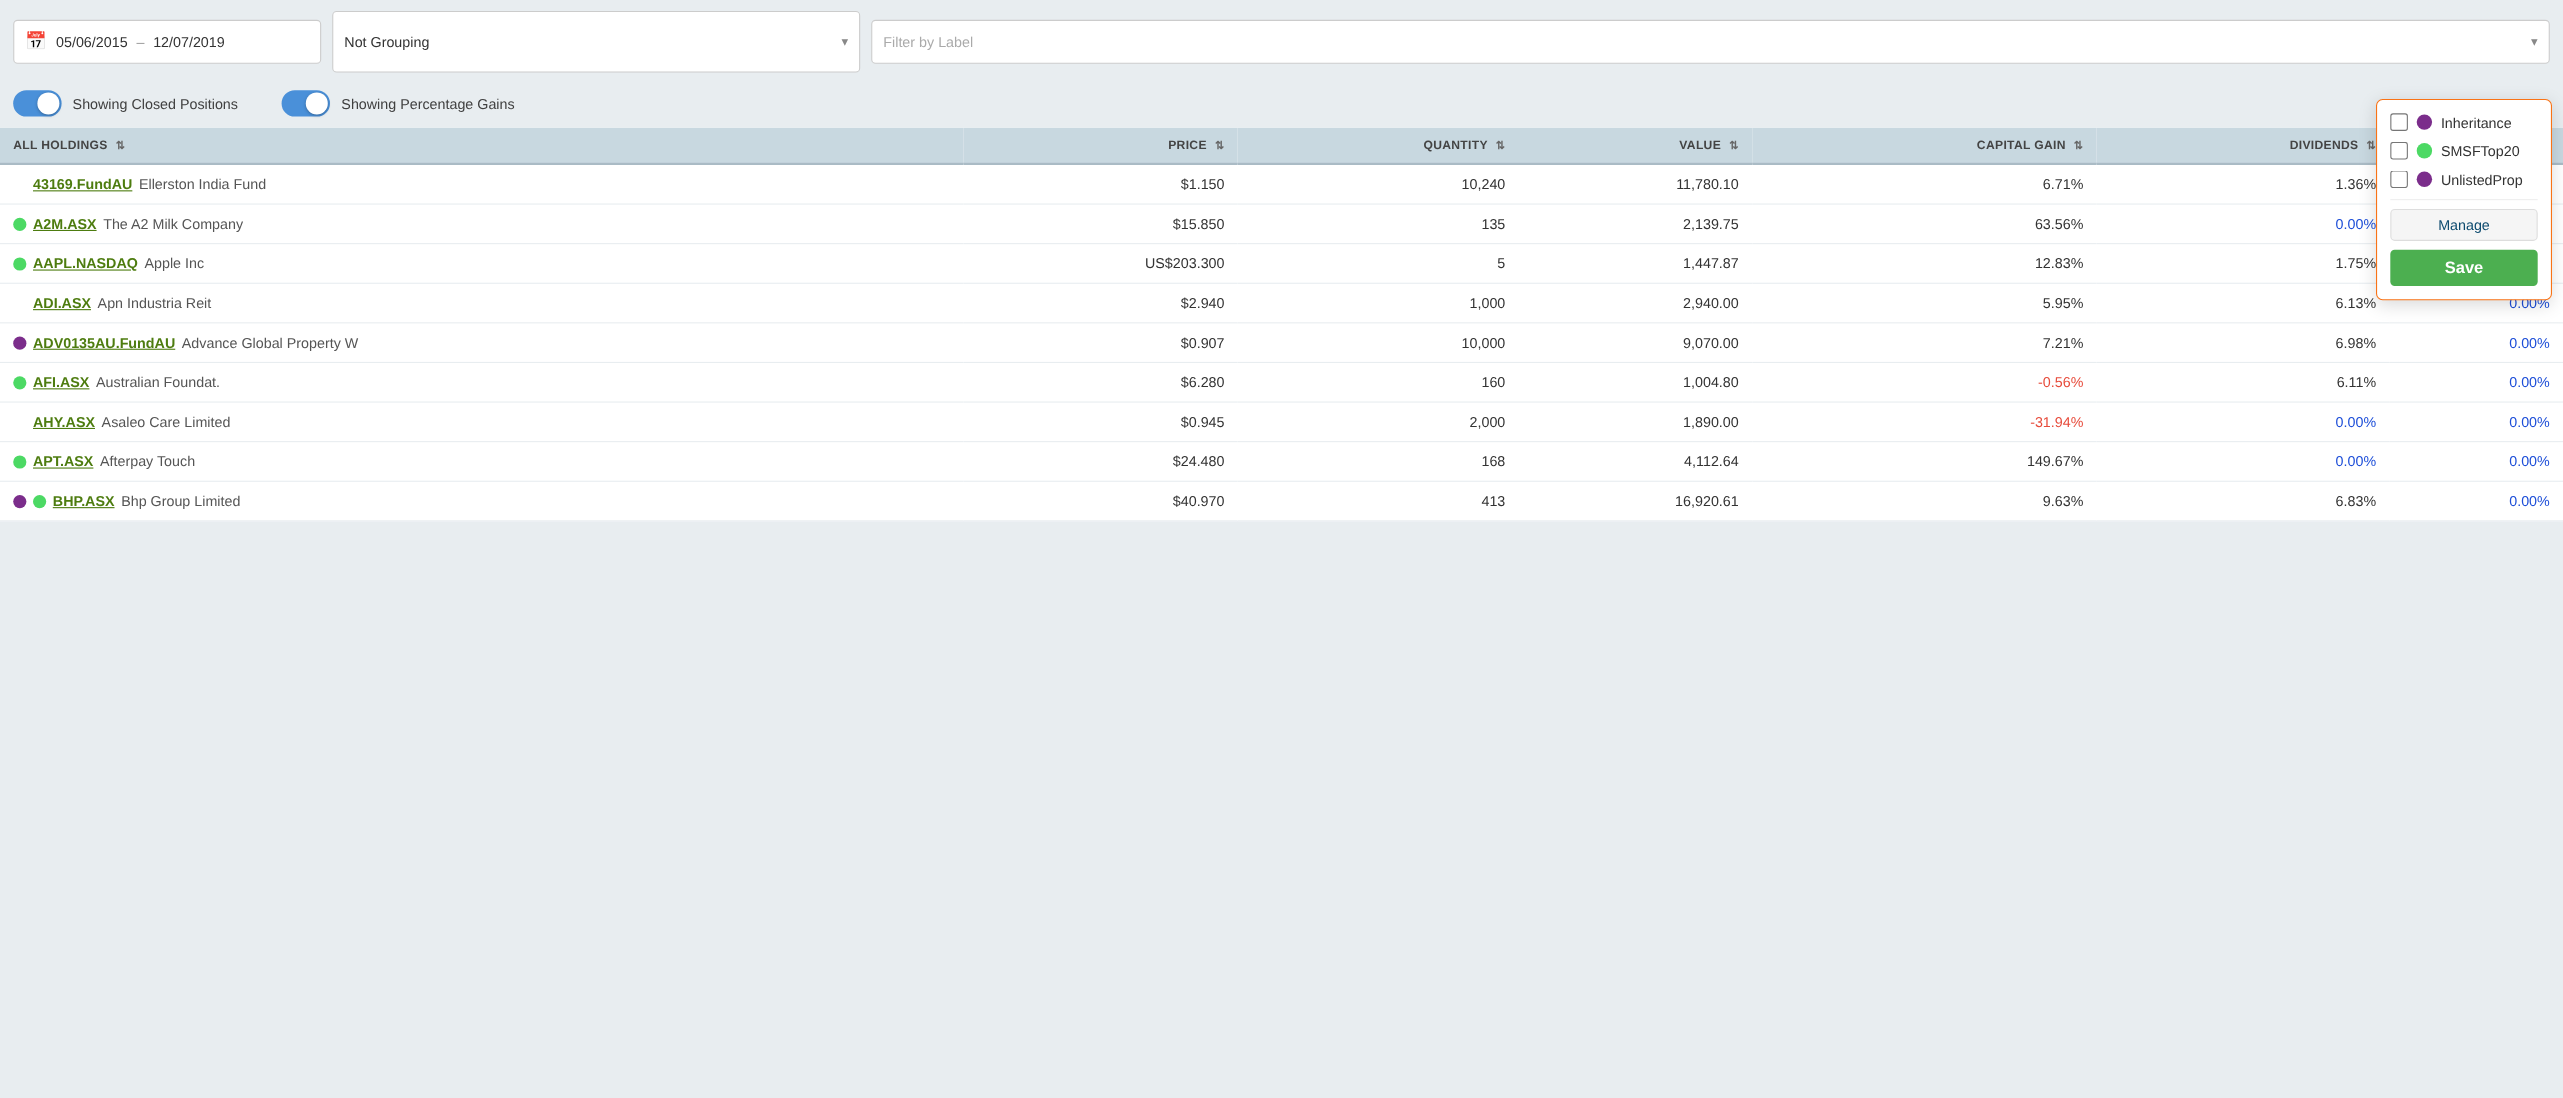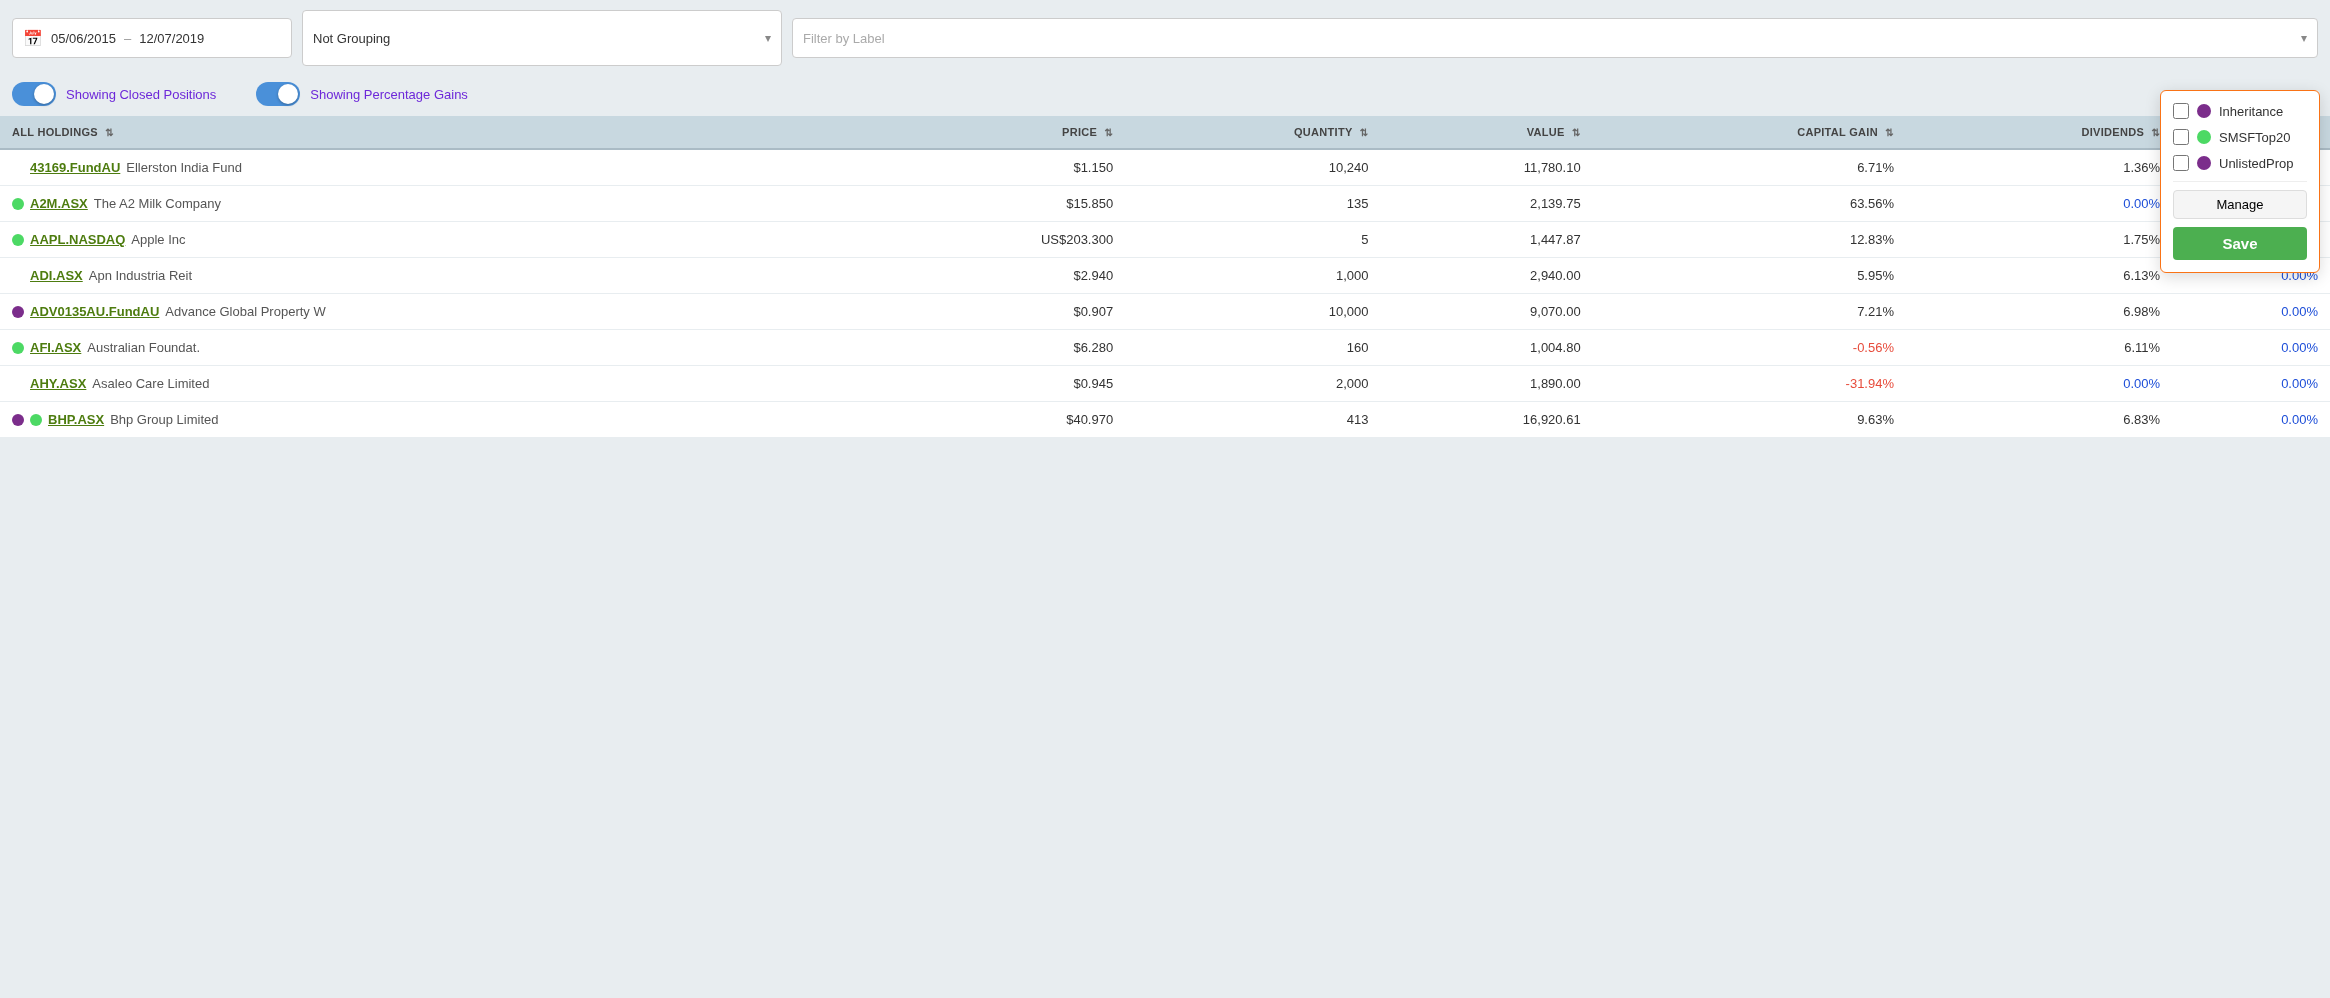--- a/index.html
+++ b/index.html
@@ -115,21 +115,21 @@
       height: 20px;
       border-radius: 50%;
       background: #fff;
       top: 2px;
       left: 22px;
       box-shadow: 0 1px 3px rgba(0,0,0,0.3);
     }
 
     .toggle-label {
       font-size: 13px;
-      color: #6d28d9;
+      color: #404040;
     }
 
     
     .table-container {
       background: #fff;
       margin: 0 0;
       overflow-x: auto;
       position: relative;
     }
 
@@ -261,21 +261,21 @@
     .manage-btn {
       display: block;
       width: 100%;
       padding: 6px;
       background: #f5f5f5;
       border: 1px solid #ddd;
       border-radius: 4px;
       text-align: center;
       cursor: pointer;
       font-size: 13px;
-      color: #000000;
+      color: #0c4a6e;
       margin-bottom: 8px;
     }
 
     .save-btn {
       display: block;
       width: 100%;
       padding: 8px;
       background: #4caf50;
       border: none;
       border-radius: 4px;
@@ -460,20 +460,35 @@
               <div class="holding-cell">
                 <span class="dot" style="background: transparent;"></span>
                 <a class="ticker-link">AHY.ASX</a>
                 <span class="company-name">Asaleo Care Limited</span>
               </div>
             </td>
             <td>$0.945</td>
             <td>2,000</td>
             <td>1,890.00</td>
             <td class="negative">-31.94%</td>
+            <td class="dimmed">0.00%</td>
+            <td class="dimmed">0.00%</td>
+          </tr>
+          <tr>
+            <td>
+              <div class="holding-cell">
+                <span class="dot dot-green"></span>
+                <a class="ticker-link">APT.ASX</a>
+                <span class="company-name">Afterpay Touch</span>
+              </div>
+            </td>
+            <td>$24.480</td>
+            <td>168</td>
+            <td>4,112.64</td>
+            <td>149.67%</td>
             <td class="dimmed">0.00%</td>
             <td class="dimmed">0.00%</td>
           </tr>
           <tr>
             <td>
               <div class="holding-cell">
                 <span class="dot dot-purple"></span>
                 <span class="dot dot-green"></span>
                 <a class="ticker-link">BHP.ASX</a>
                 <span class="company-name">Bhp Group Limited</span>

